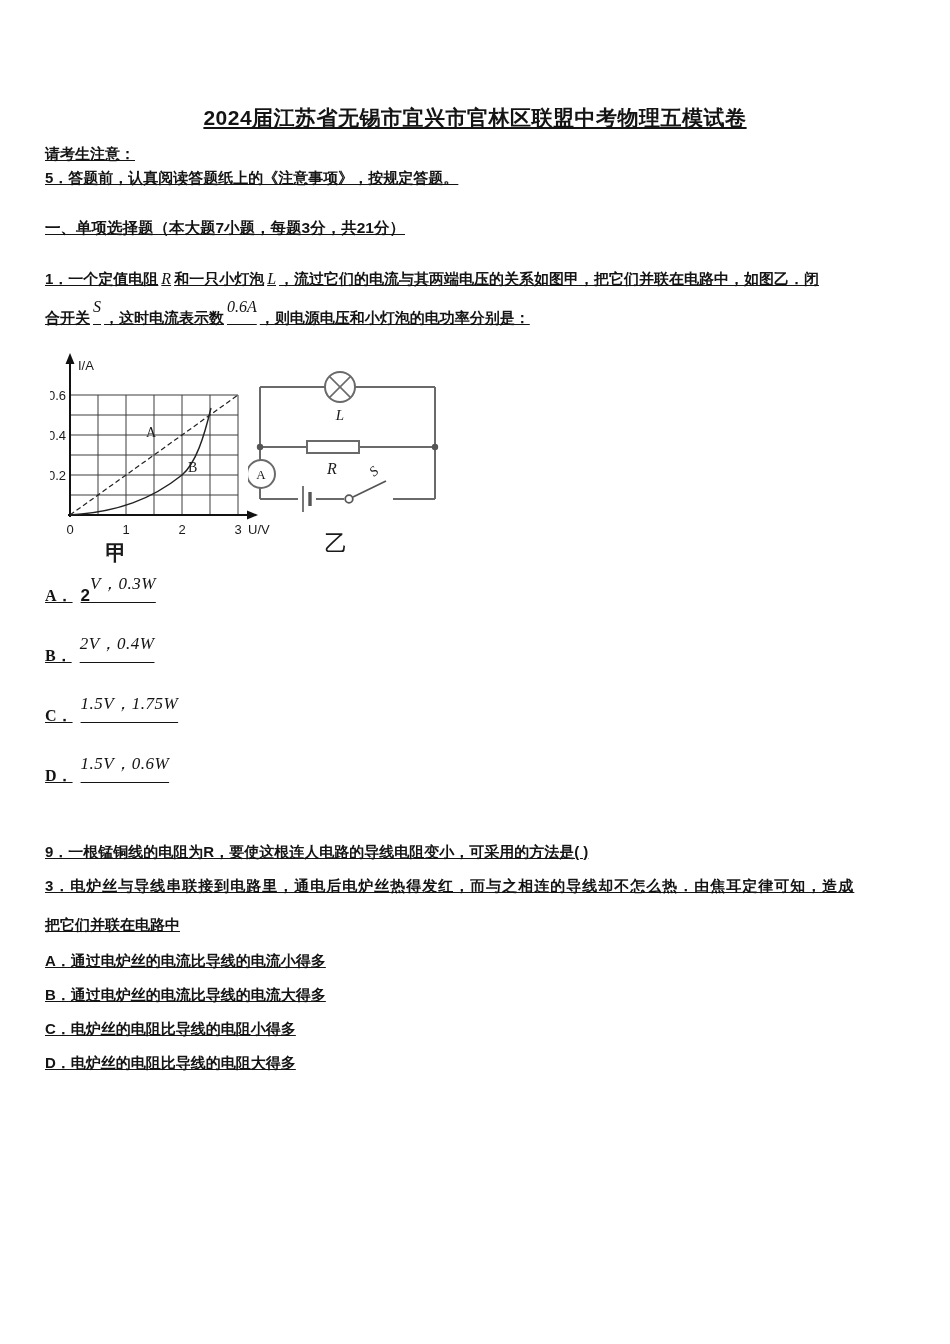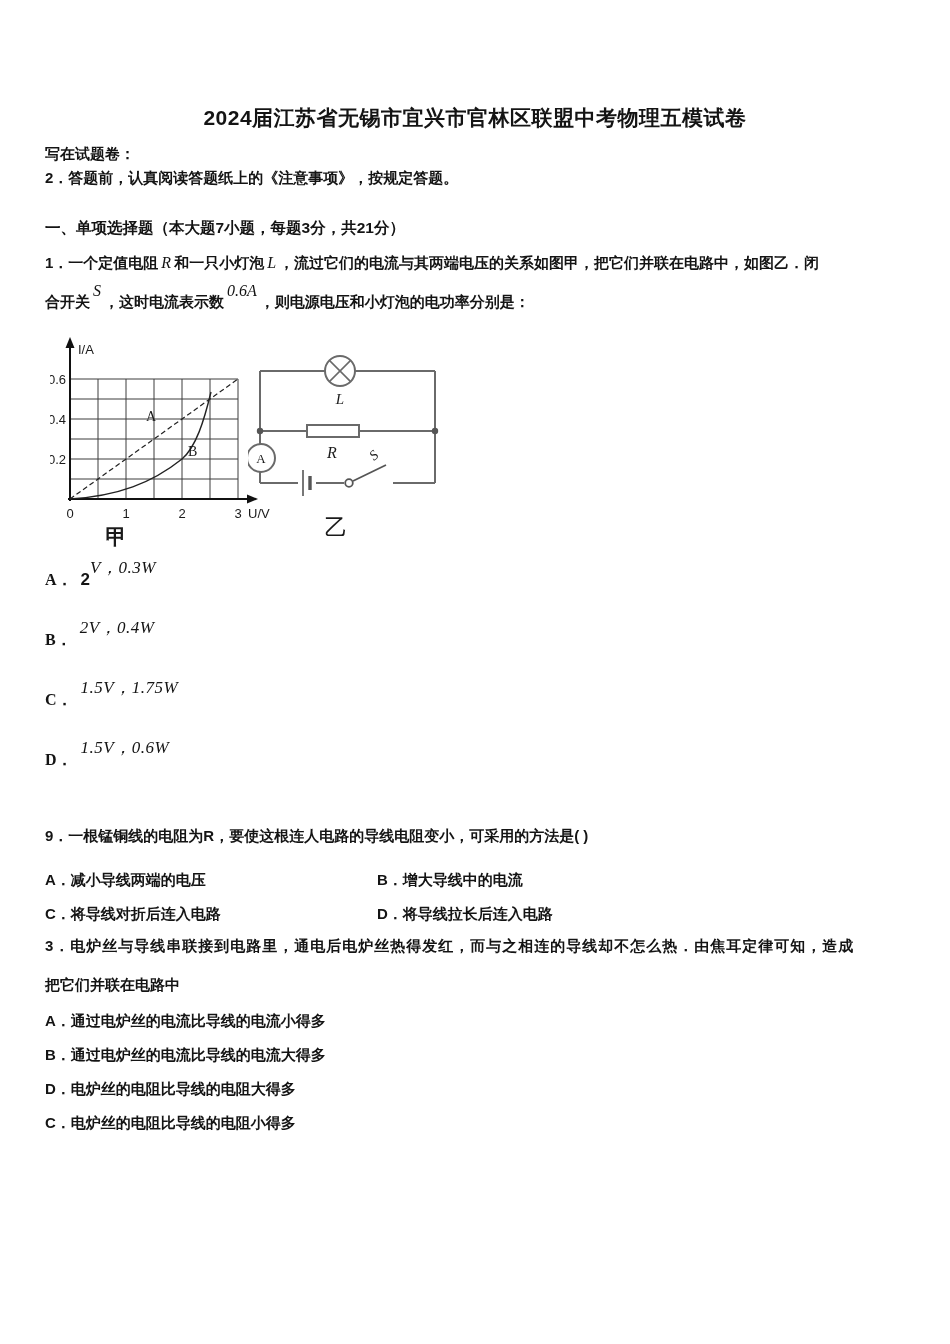--- a/index.html
+++ b/index.html
@@ -1,24 +1,24 @@
 <!DOCTYPE html>
 <html><head>
 <meta charset="utf-8">
 <style>
   html,body{margin:0;padding:0;background:#ffffff;}
   body{width:950px;height:1344px;overflow:hidden;color:#141414;
        font-family:"Liberation Sans",sans-serif;}
-  .page{padding:104px 45px 0 45px;}
+  .page{padding:104px 45px 0 45px;text-decoration:underline;}
   .title{font-size:21px;font-weight:700;text-align:center;letter-spacing:.5px;}
   .notice-h{margin-top:13px;font-size:15px;font-weight:700;}
   .notice-i{font-size:15px;font-weight:600;line-height:27px;text-align:justify;}
   .section-h{margin-top:27px;font-size:15.5px;font-weight:700;}
   .stem{margin:0;font-size:15px;font-weight:600;line-height:24px;}
-  .q1l1{margin-top:12px;}
+  .q1l1{margin-top:28px;}
   .q1l2{margin-top:15px;}
   .mi{font-family:"Liberation Serif",serif;font-style:italic;font-weight:400;
       font-size:16px;padding:0 3px;}
   .sup{position:relative;top:-11px;}
   .figures{position:relative;height:216px;margin-top:22px;}
   .figures svg{position:absolute;}
   .opt1{height:60px;font-size:16px;}
   .opt1 .oletter{font-family:"Liberation Serif",serif;font-weight:700;
       font-size:16px;margin-right:8px;}
   .opt1 .obase{font-weight:700;font-size:17px;}
@@ -35,22 +35,22 @@
   svg text{font-family:"Liberation Sans",sans-serif;fill:#1a1a1a;}
   svg .serif{font-family:"Liberation Serif",serif;}
 </style>
 </head>
 <body>
 
 <div class="page">
 
   <div class="title">2024届江苏省无锡市宜兴市官林区联盟中考物理五模试卷</div>
 
-  <div class="notice-h">写在试题卷：</div>
-  <div class="notice-i">2．答题前，认真阅读答题纸上的《注意事项》，按规定答题。</div>
+  <div class="notice-h">请考生注意：</div>
+  <div class="notice-i">5．答题前，认真阅读答题纸上的《注意事项》，按规定答题。</div>
 
   <div class="section-h">一、单项选择题（本大题7小题，每题3分，共21分）</div>
 
   <p class="stem q1l1"><span>1．一个定值电阻</span><span class="mi">R</span><span>和一只小灯泡</span><span class="mi">L</span><span>，流过它们的电流与其两端电压的关系如图甲，把它们并联在电路中，如图乙．闭</span></p>
 
   <p class="stem q1l2"><span>合开关</span><span class="mi sup">S</span><span>，这时电流表示数</span><span class="mi sup">0.6A</span><span>，则电源电压和小灯泡的电功率分别是：</span></p>
 
   <div class="figures">
 
     <svg viewBox="50 415 225 215" style="left:5px;top:0;width:225px;height:215px">
@@ -139,27 +139,21 @@
     <span class="oletter">B．</span><span class="obase"></span><span class="osup">2V，0.4W</span>
   </div>
   <div class="opt1">
     <span class="oletter">C．</span><span class="obase"></span><span class="osup">1.5V，1.75W</span>
   </div>
   <div class="opt1">
     <span class="oletter">D．</span><span class="obase"></span><span class="osup">1.5V，0.6W</span>
   </div>
 
   <p class="stem q2stem">9．一根锰铜线的电阻为R，要使这根连人电路的导线电阻变小，可采用的方法是( )</p>
-  <div class="optgrid">
-    <div>A．减小导线两端的电压</div>
-    <div>B．增大导线中的电流</div>
-    <div>C．将导线对折后连入电路</div>
-    <div>D．将导线拉长后连入电路</div>
-  </div>
 
   <p class="stem q3s1">3．电炉丝与导线串联接到电路里，通电后电炉丝热得发红，而与之相连的导线却不怎么热．由焦耳定律可知，造成</p>
   <p class="stem q3s2">把它们并联在电路中</p>
   <div class="q3opt">A．通过电炉丝的电流比导线的电流小得多</div>
   <div class="q3opt">B．通过电炉丝的电流比导线的电流大得多</div>
+  <div class="q3opt">C．电炉丝的电阻比导线的电阻小得多</div>
   <div class="q3opt">D．电炉丝的电阻比导线的电阻大得多</div>
-  <div class="q3opt">C．电炉丝的电阻比导线的电阻小得多</div>
 
 </div>
 
 </body></html>

